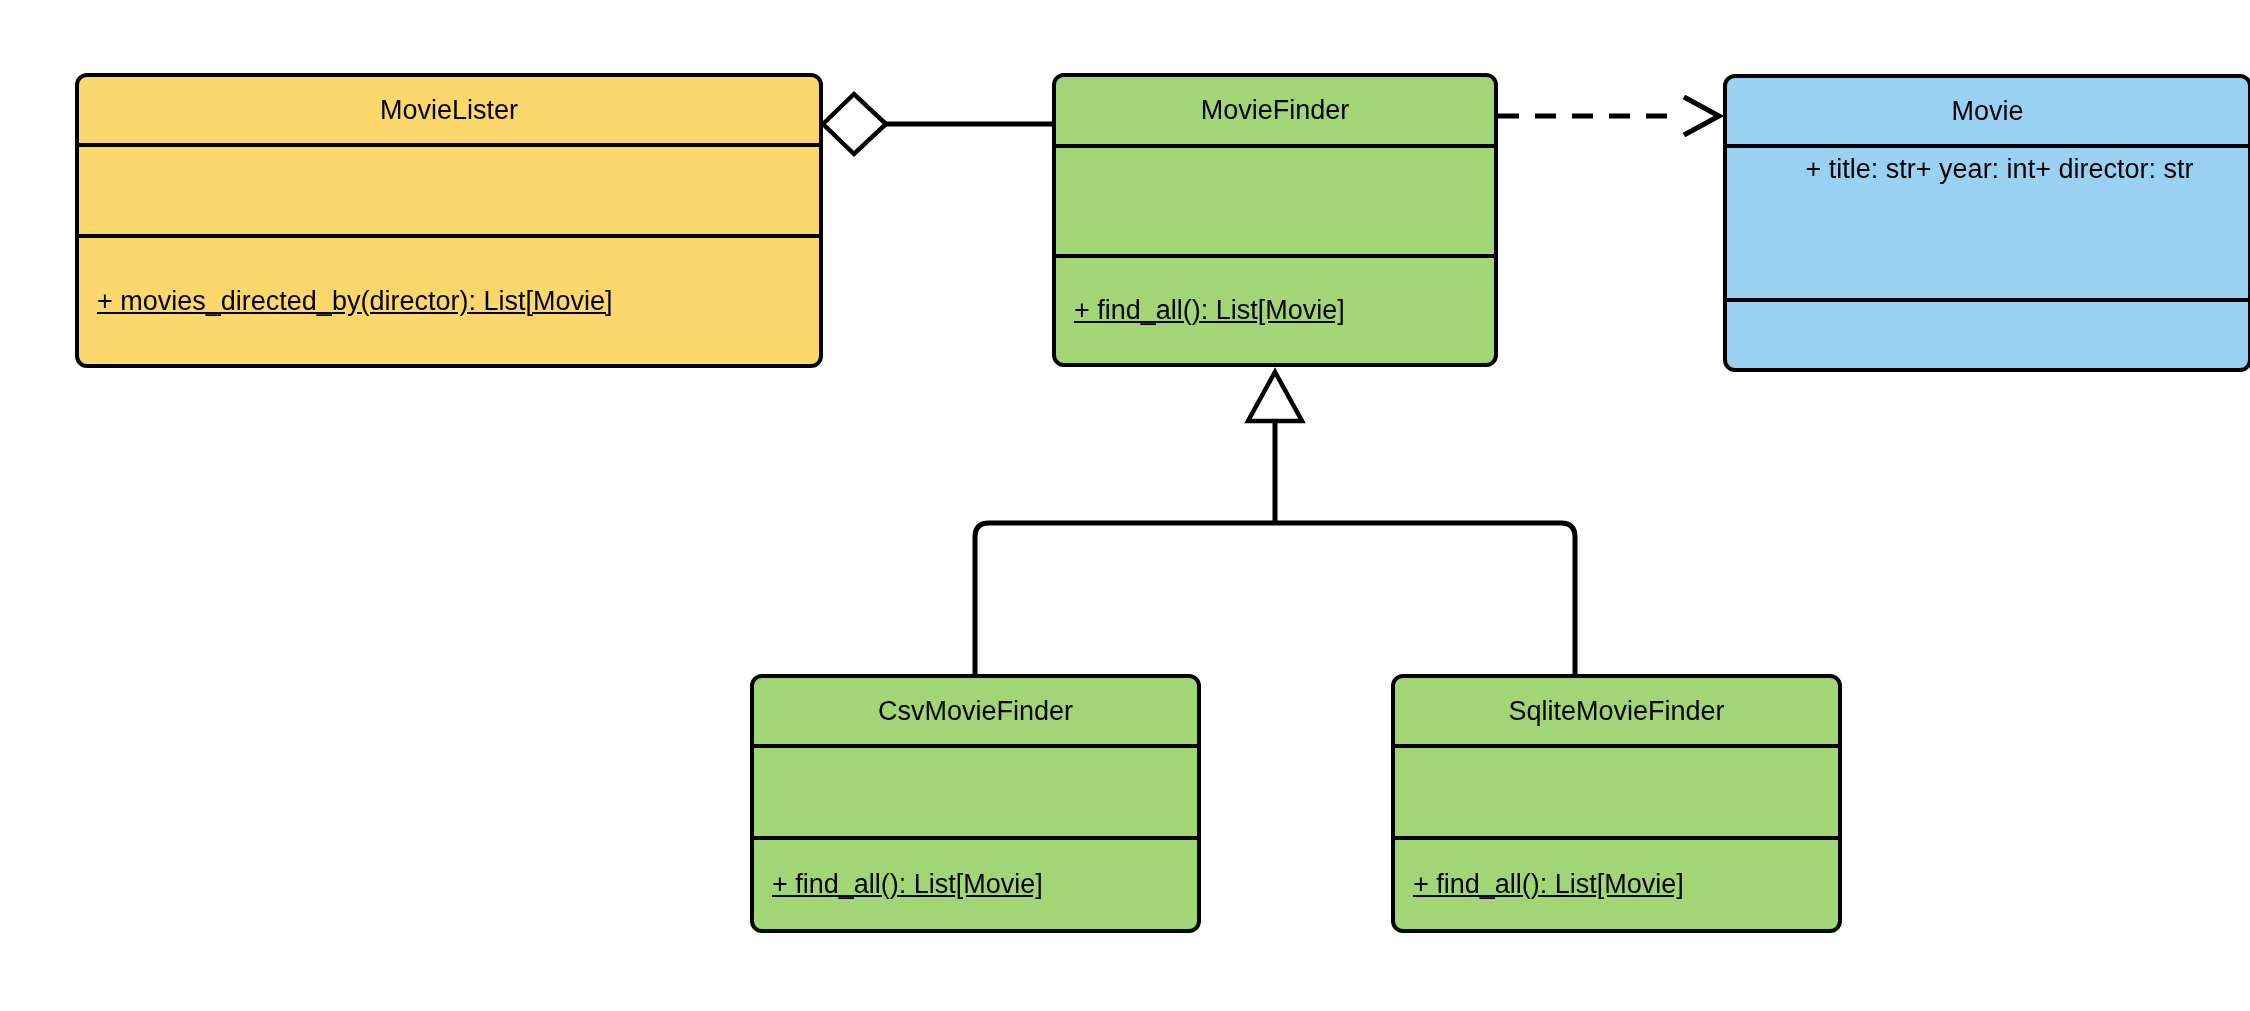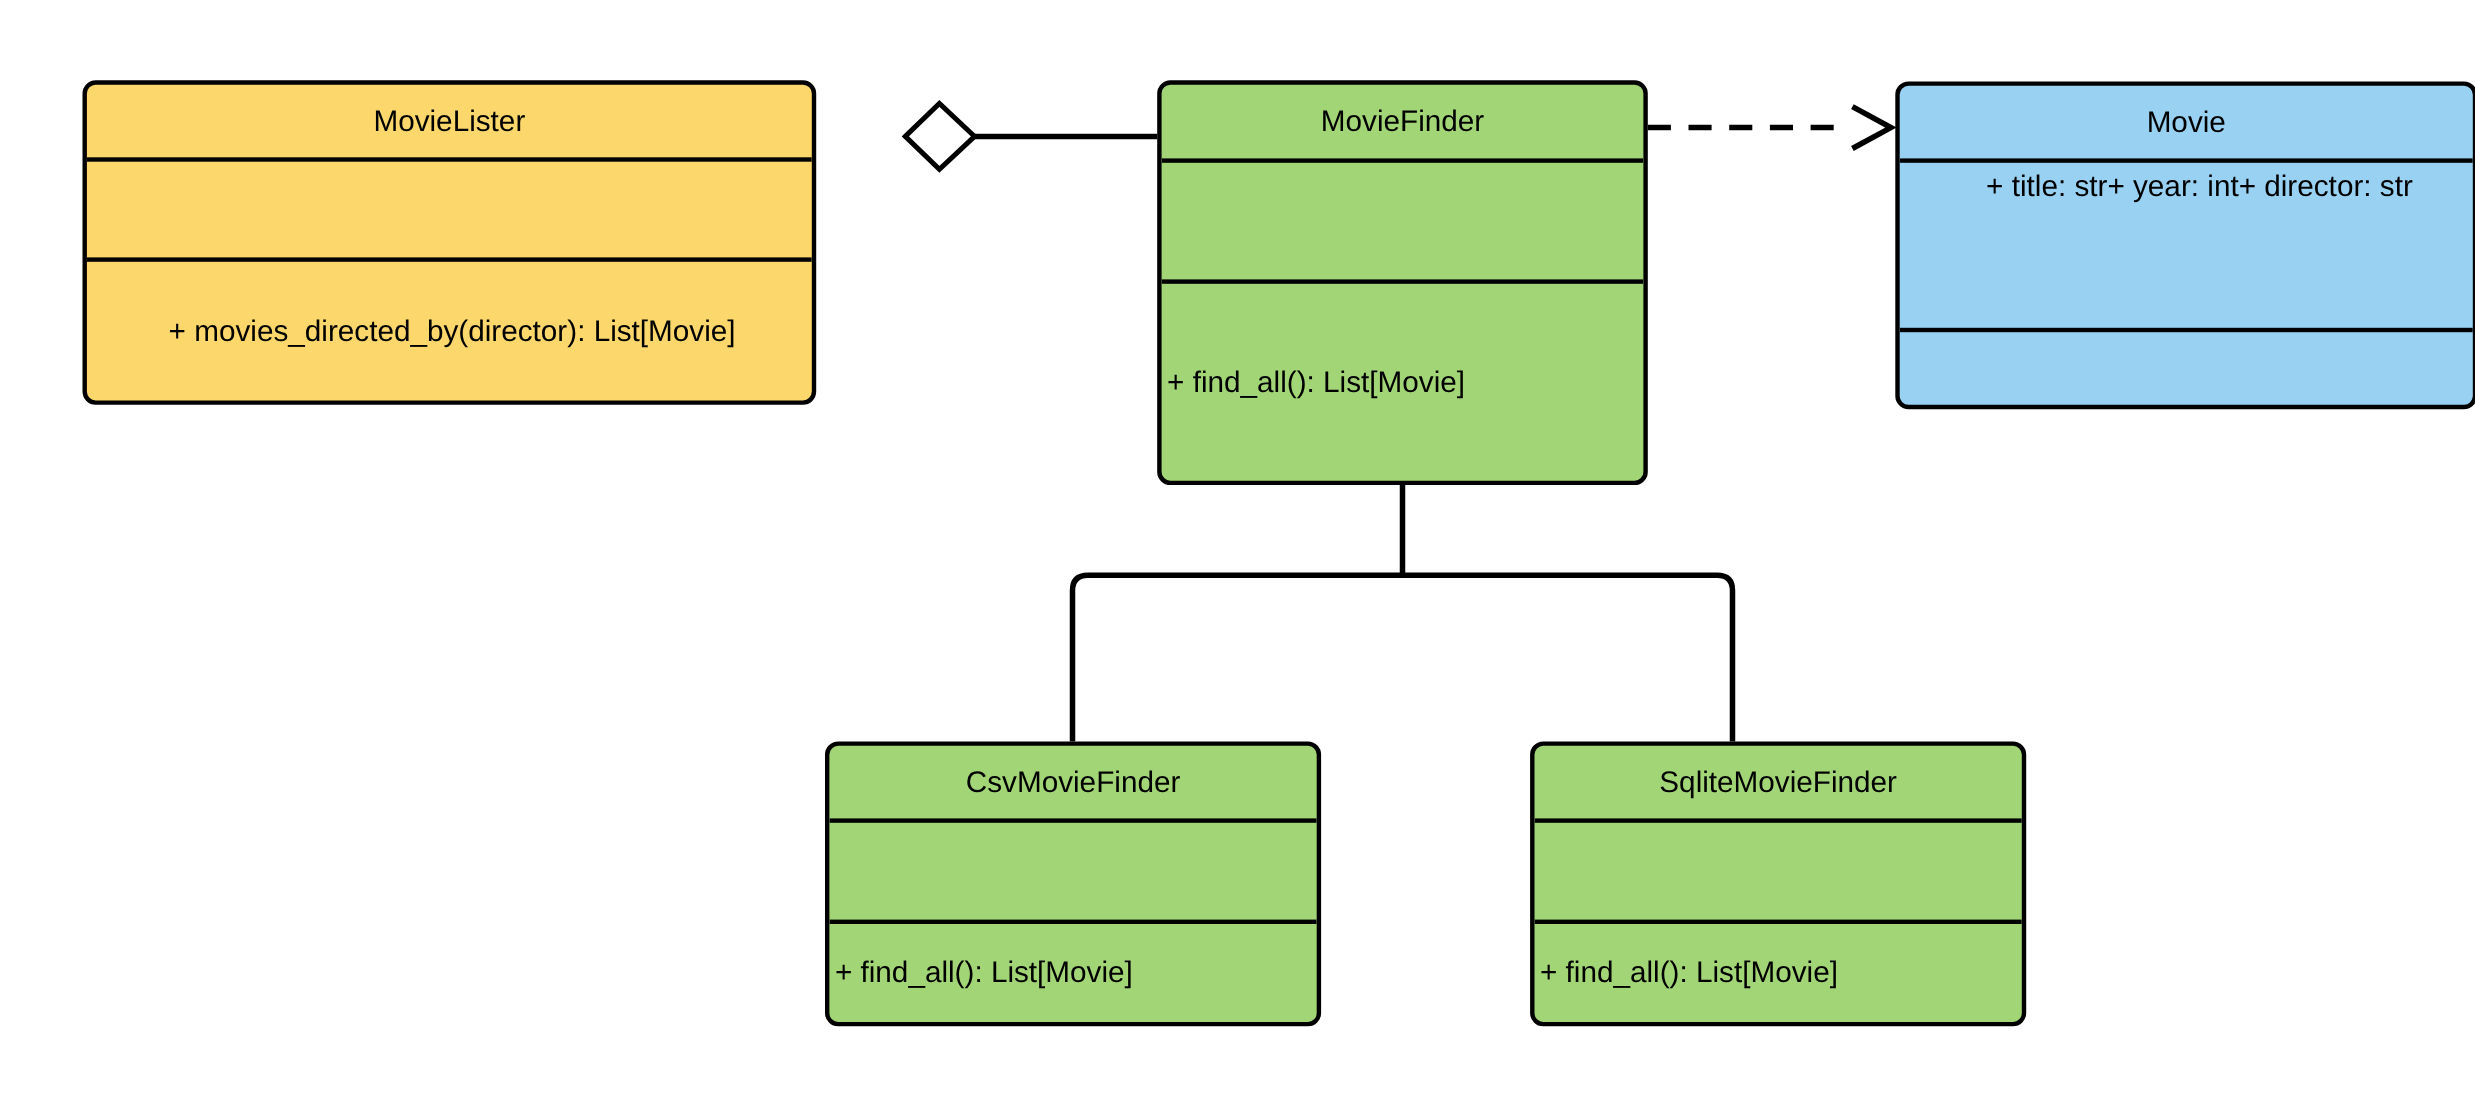--- a/index.html
+++ b/index.html
@@ -38,33 +38,34 @@
     display: flex;
     flex-direction: row;
     justify-content: center;
     padding-left: 24px;
   }
   .c-methods {
     flex: 1;
     display: flex;
     flex-direction: column;
     justify-content: center;
-    padding-left: 5px;
+    padding-left: 18px;
+    text-decoration: underline;
   }
   .member {
     font-size: 27px;
     line-height: 43px;
     white-space: nowrap;
   }
   
-  .box-lister  { left: 75px;   top: 73px;  width: 667px; height: 295px; text-align: center; }
+  .box-lister  { left: 75px;   top: 73px;  width: 748px; height: 295px; }
   .box-lister  .c-title { height: 66px; }
   .box-lister  .c-attrs { height: 95px; }
 
-  .box-finder  { left: 1052px; top: 73px;  width: 446px; height: 368px; }
+  .box-finder  { left: 1052px; top: 73px;  width: 446px; height: 294px; }
   .box-finder  .c-title { height: 67px; }
   .box-finder  .c-attrs { height: 114px; }
 
   .box-movie   { left: 1723px; top: 74px;  width: 529px; height: 298px; }
   .box-movie   .c-title { height: 66px; }
   .box-movie   .c-attrs { height: 158px; }
 
   .box-csv     { left: 750px;  top: 674px; width: 451px; height: 259px; }
   .box-csv     .c-title { height: 66px; border-radius: 17px; }
   .box-csv     .c-attrs { height: 96px; }

